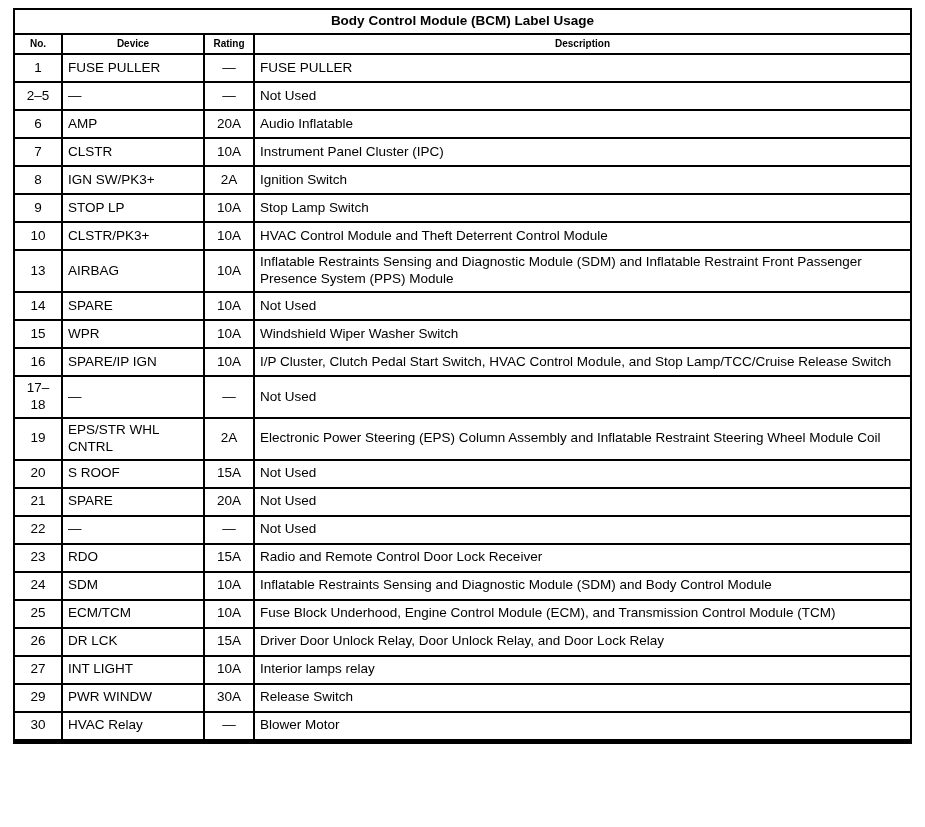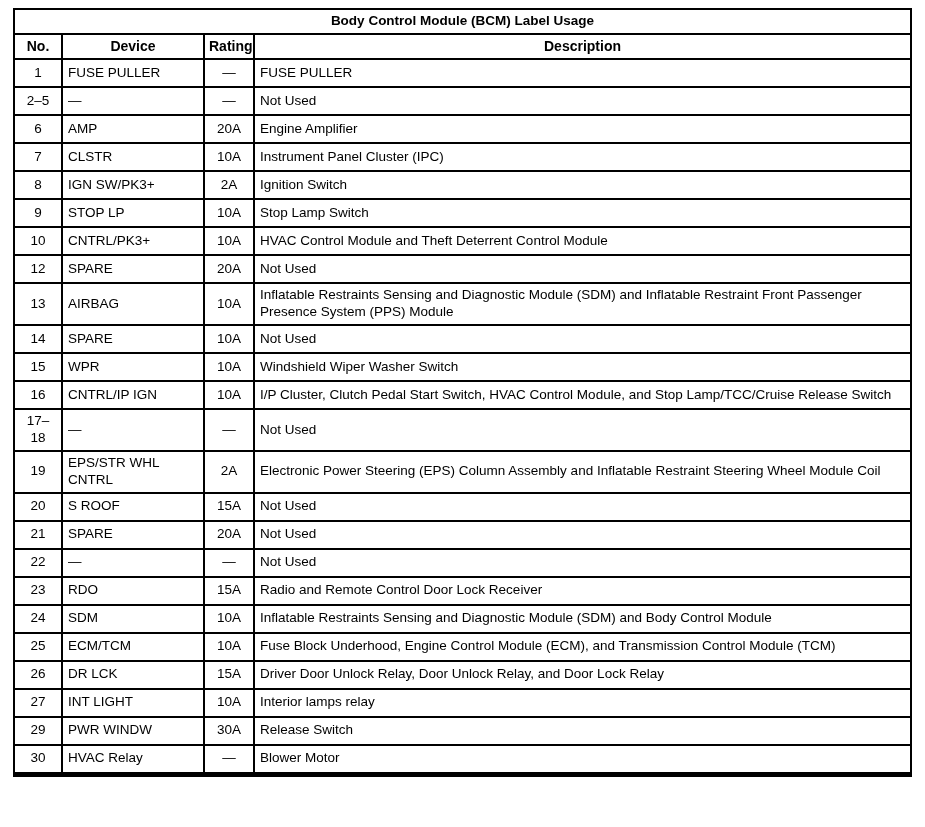--- a/index.html
+++ b/index.html
@@ -33,21 +33,21 @@
   }
   .title-cell {
     text-align: center;
     font-weight: bold;
     font-size: 14px;
     padding: 3px 4px;
   }
   thead th.colhead {
     font-weight: bold;
     text-align: center;
-    font-size: 14px;
+    font-size: 10px;
     padding: 3px 4px;
   }
   td.c-no {
     text-align: center;
     white-space: pre-line;
   }
   td.c-device { text-align: left; }
   td.c-rating { text-align: center; }
   td.c-desc { text-align: left; }
   tbody td { height: 20px; }
@@ -84,21 +84,21 @@
         <tr>
     <td class="c-no">2–5</td>
     <td class="c-device">—</td>
     <td class="c-rating">—</td>
     <td class="c-desc">Not Used</td>
   </tr>
         <tr>
     <td class="c-no">6</td>
     <td class="c-device">AMP</td>
     <td class="c-rating">20A</td>
-    <td class="c-desc">Engine Amplifier</td>
+    <td class="c-desc">Audio Inflatable</td>
   </tr>
         <tr>
     <td class="c-no">7</td>
     <td class="c-device">CLSTR</td>
     <td class="c-rating">10A</td>
     <td class="c-desc">Instrument Panel Cluster (IPC)</td>
   </tr>
         <tr>
     <td class="c-no">8</td>
     <td class="c-device">IGN SW/PK3+</td>
@@ -106,29 +106,23 @@
     <td class="c-desc">Ignition Switch</td>
   </tr>
         <tr>
     <td class="c-no">9</td>
     <td class="c-device">STOP LP</td>
     <td class="c-rating">10A</td>
     <td class="c-desc">Stop Lamp Switch</td>
   </tr>
         <tr>
     <td class="c-no">10</td>
-    <td class="c-device">CNTRL/PK3+</td>
+    <td class="c-device">CLSTR/PK3+</td>
     <td class="c-rating">10A</td>
     <td class="c-desc">HVAC Control Module and Theft Deterrent Control Module</td>
-  </tr>
-        <tr>
-    <td class="c-no">12</td>
-    <td class="c-device">SPARE</td>
-    <td class="c-rating">20A</td>
-    <td class="c-desc">Not Used</td>
   </tr>
         <tr>
     <td class="c-no">13</td>
     <td class="c-device">AIRBAG</td>
     <td class="c-rating">10A</td>
     <td class="c-desc">Inflatable Restraints Sensing and Diagnostic Module (SDM) and Inflatable Restraint Front Passenger Presence System (PPS) Module</td>
   </tr>
         <tr>
     <td class="c-no">14</td>
     <td class="c-device">SPARE</td>
@@ -136,21 +130,21 @@
     <td class="c-desc">Not Used</td>
   </tr>
         <tr>
     <td class="c-no">15</td>
     <td class="c-device">WPR</td>
     <td class="c-rating">10A</td>
     <td class="c-desc">Windshield Wiper Washer Switch</td>
   </tr>
         <tr>
     <td class="c-no">16</td>
-    <td class="c-device">CNTRL/IP IGN</td>
+    <td class="c-device">SPARE/IP IGN</td>
     <td class="c-rating">10A</td>
     <td class="c-desc">I/P Cluster, Clutch Pedal Start Switch, HVAC Control Module, and Stop Lamp/TCC/Cruise Release Switch</td>
   </tr>
         <tr>
     <td class="c-no">17–
 18</td>
     <td class="c-device">—</td>
     <td class="c-rating">—</td>
     <td class="c-desc">Not Used</td>
   </tr>

